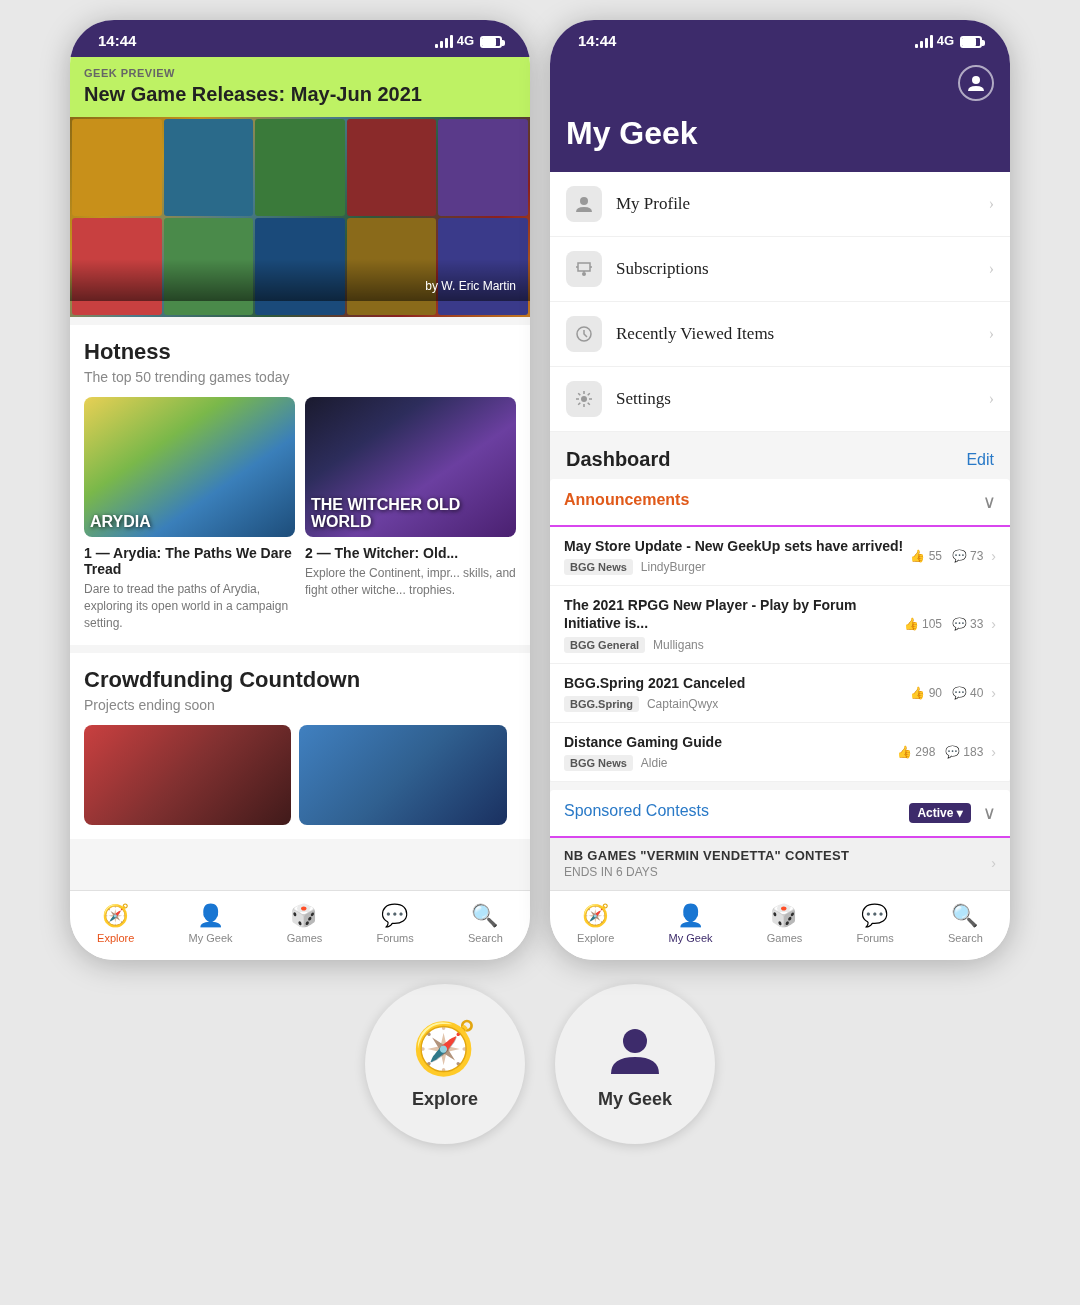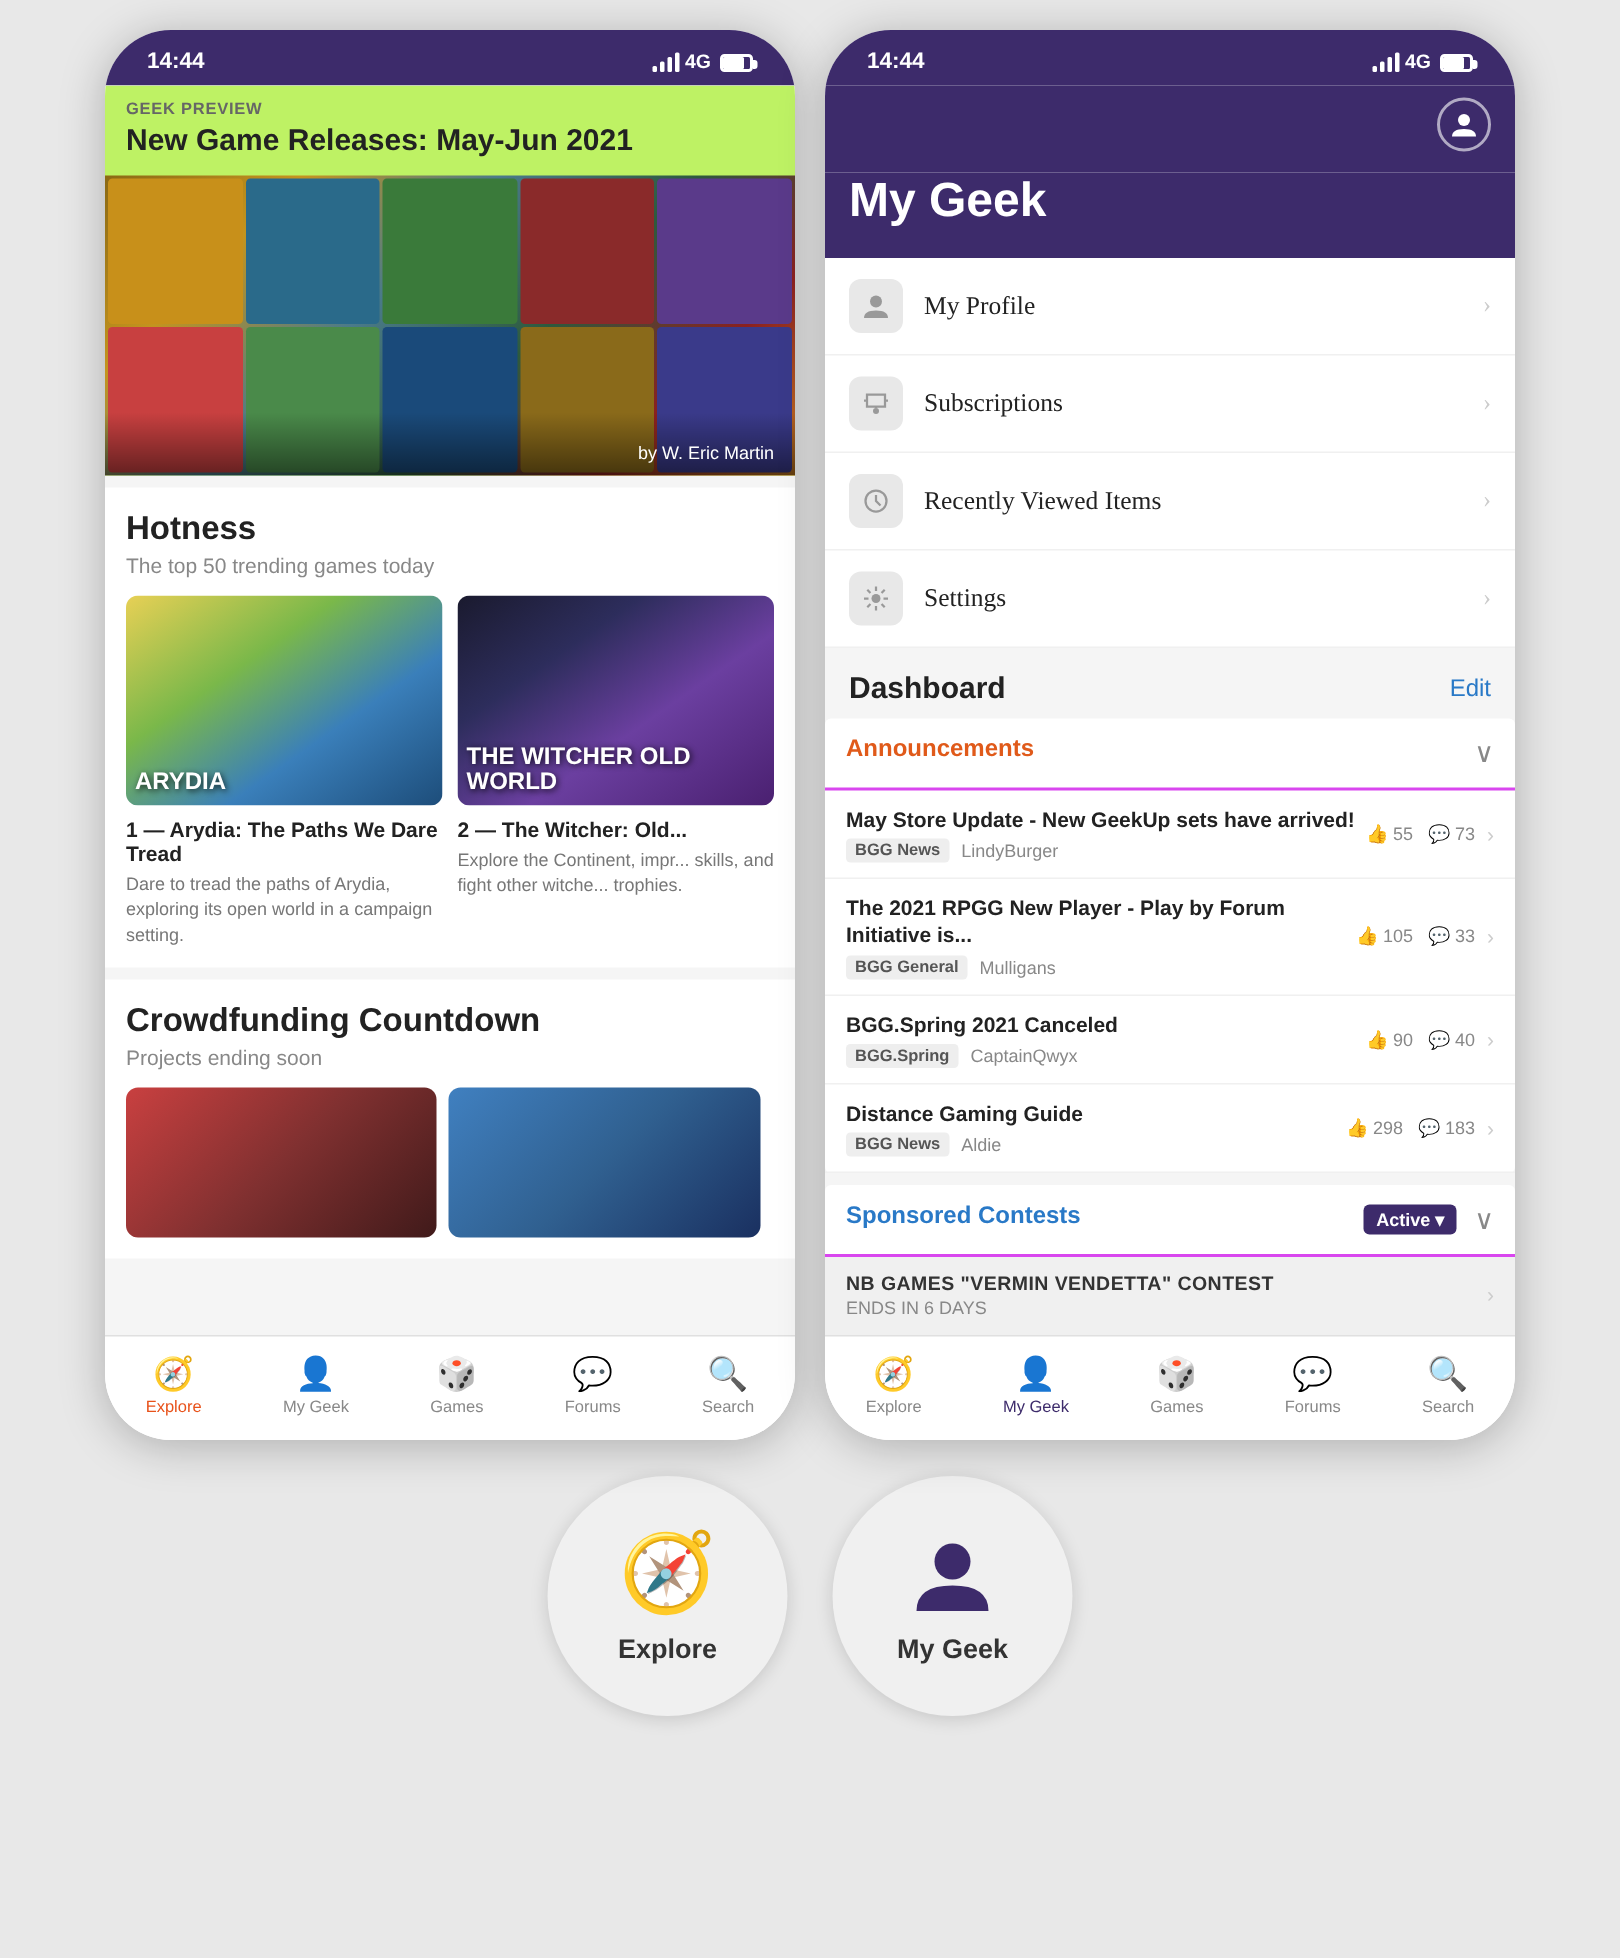--- a/index.html
+++ b/index.html
@@ -143,21 +143,21 @@
     }
     .article-image {
       width: 100%;
       height: 200px;
       background: linear-gradient(135deg, #8b6914 0%, #c4941f 20%, #4a7a8a 40%, #2d5a3d 60%, #8b2020 80%, #c47a20 100%);
       position: relative;
       overflow: hidden;
     }
     .article-image-overlay {
       position: absolute;
-      bottom: 0;
+      bottom: 16px;
       right: 0;
       left: 0;
       background: linear-gradient(transparent, rgba(0,0,0,0.5));
       padding: 20px 14px 8px;
       color: #fff;
       font-size: 12px;
       text-align: right;
     }
 
     
@@ -340,21 +340,21 @@
       padding: 12px 14px;
       border-bottom: 2px solid #d946ef;
     }
     .card-title-announcements {
       font-size: 16px;
       font-weight: 700;
       color: #e05a1a;
     }
     .card-title-sponsored {
       font-size: 16px;
-      font-weight: 700;
+      font-weight: 400;
       color: #2979c7;
     }
     .card-collapse-btn {
       font-size: 18px;
       color: #888;
       cursor: pointer;
     }
     .active-badge {
       background: #3d2b6b;
       color: #fff;

